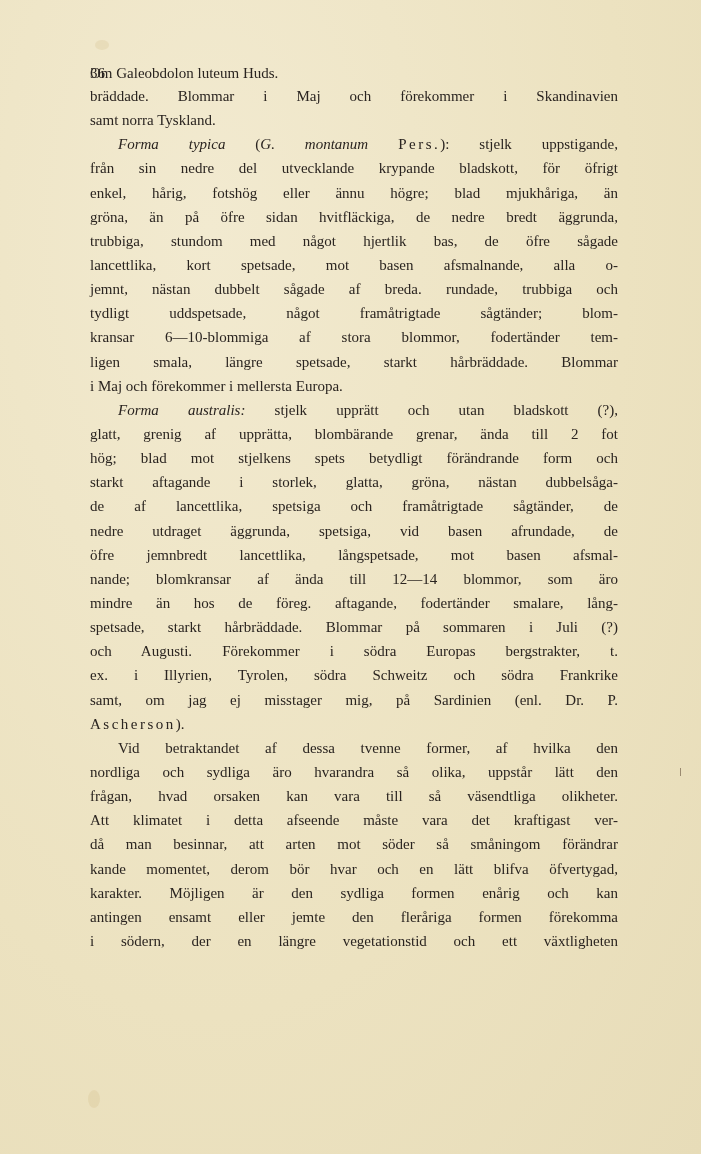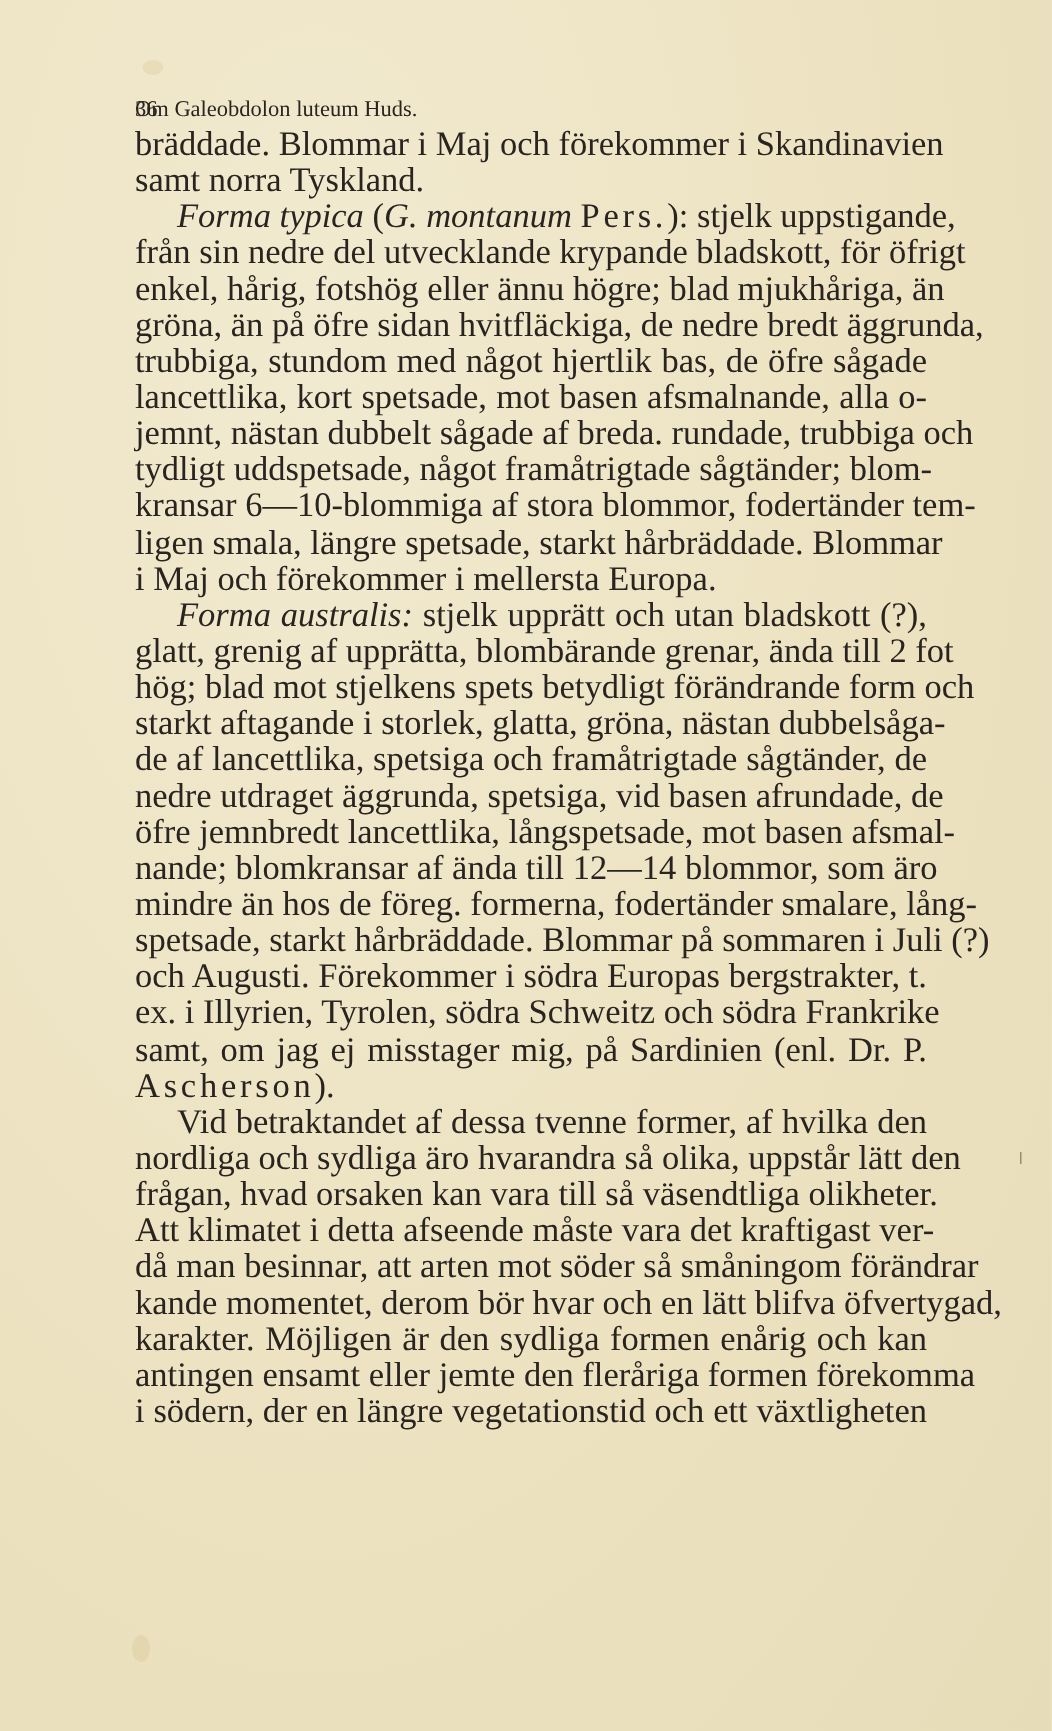--- a/index.html
+++ b/index.html
@@ -14,21 +14,21 @@
   }
   .page { position: absolute; left: 0; top: 0; width: 701px; height: 1154px; }
   .header {
     position: absolute; top: 61px; left: 90px; width: 528px; height: 24px;
     font-size: 15px; line-height: 24px;
   }
   .page-number { position: absolute; left: 0; top: 0; }
   .running-title { position: absolute; left: 0; right: 0; text-align: left; top: 0; }
   .body-text {
     position: absolute; left: 90px; top: 84px; width: 528px;
-    font-size: 23px;
+    font-size: 15px;
   }
   .line {
     height: 24.15px; line-height: 24.15px;
     white-space: nowrap;
     text-align: justify; text-align-last: justify;
     display: block;
   }
   .line.last { text-align-last: left; }
   .line.indent { padding-left: 28px; }
   .it { font-style: italic; }
@@ -63,21 +63,21 @@
       <div class="line"><span>ligen smala, längre spetsade, starkt hårbräddade. Blommar</span></div>
       <div class="line last"><span>i Maj och förekommer i mellersta Europa.</span></div>
       <div class="line indent"><span class="it">Forma australis:</span><span> stjelk upprätt och utan bladskott (?),</span></div>
       <div class="line"><span>glatt, grenig af upprätta, blombärande grenar, ända till 2 fot</span></div>
       <div class="line"><span>hög; blad mot stjelkens spets betydligt förändrande form och</span></div>
       <div class="line"><span>starkt aftagande i storlek, glatta, gröna, nästan dubbelsåga-</span></div>
       <div class="line"><span>de af lancettlika, spetsiga och framåtrigtade sågtänder, de</span></div>
       <div class="line"><span>nedre utdraget äggrunda, spetsiga, vid basen afrundade, de</span></div>
       <div class="line"><span>öfre jemnbredt lancettlika, långspetsade, mot basen afsmal-</span></div>
       <div class="line"><span>nande; blomkransar af ända till 12—14 blommor, som äro</span></div>
-      <div class="line"><span>mindre än hos de föreg. formerna, fodertänder smalare, lång-</span></div>
+      <div class="line"><span>mindre än hos de föreg. aftagande, fodertänder smalare, lång-</span></div>
       <div class="line"><span>spetsade, starkt hårbräddade. Blommar på sommaren i Juli (?)</span></div>
       <div class="line"><span>och Augusti. Förekommer i södra Europas bergstrakter, t.</span></div>
       <div class="line"><span>ex. i Illyrien, Tyrolen, södra Schweitz och södra Frankrike</span></div>
       <div class="line"><span>samt, om jag ej misstager mig, på Sardinien (enl. Dr. P.</span></div>
       <div class="line last"><span class="sp">Ascherson</span><span>).</span></div>
       <div class="line indent"><span>Vid betraktandet af dessa tvenne former, af hvilka den</span></div>
       <div class="line"><span>nordliga och sydliga äro hvarandra så olika, uppstår lätt den</span></div>
       <div class="line"><span>frågan, hvad orsaken kan vara till så väsendtliga olikheter.</span></div>
       <div class="line"><span>Att klimatet i detta afseende måste vara det kraftigast ver-</span></div>
       <div class="line"><span>då man besinnar, att arten mot söder så småningom förändrar</span></div>

